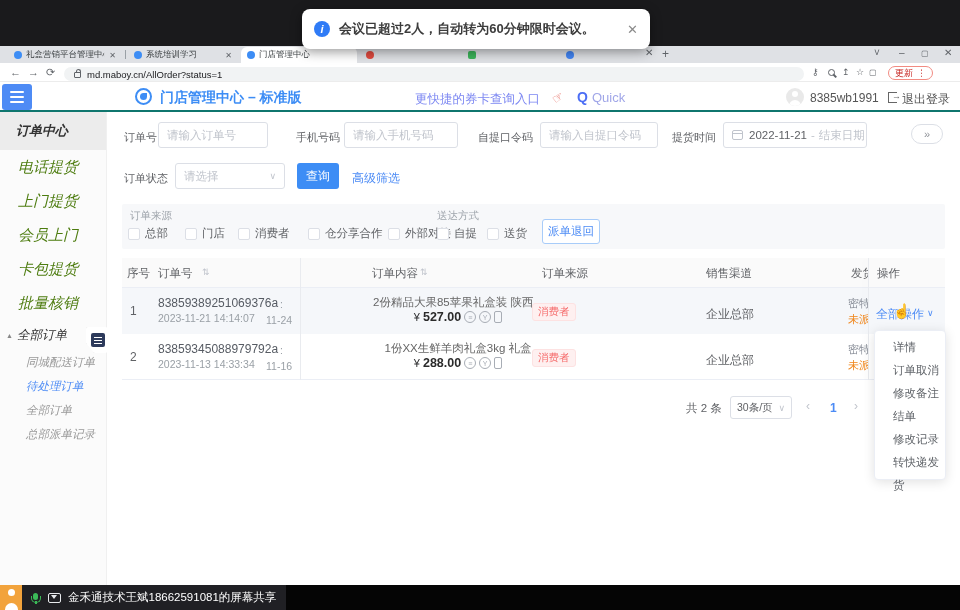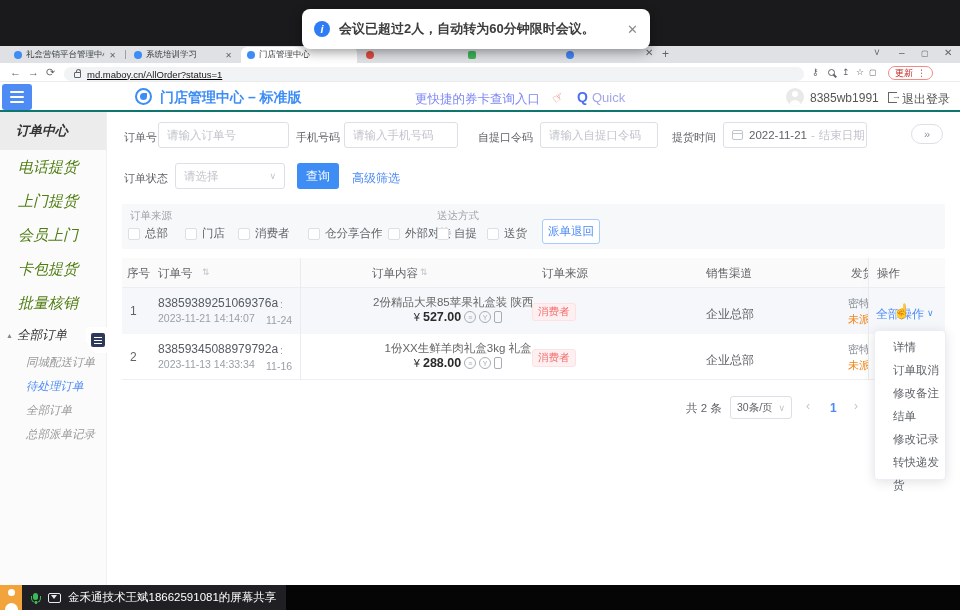--- a/index.html
+++ b/index.html
@@ -25,21 +25,21 @@
   .favicon { width:8px; height:8px; border-radius:50%; background:#3d8df5; flex:none; }
   .tab-label { white-space:nowrap; overflow:hidden; max-width:82px; }
   .tab-close { color:#5f6368; font-size:8px; margin-left:auto; }
   .tabsep { position:absolute; top:4px; width:1px; height:9px; background:#9aa0a6; }
   .winctl { position:absolute; top:1px; font-size:10px; color:#5f6368; }
 
   .addressbar { position:absolute; left:0; top:63px; width:960px; height:19px; background:#fff;
                 border-bottom:1px solid #ececec; }
   .nav-glyph { position:absolute; top:3px; font-size:11px; color:#5f6368; }
   .urlbar { position:absolute; left:64px; top:4px; width:740px; height:14px; background:#f1f3f4;
-            border-radius:7px; display:flex; align-items:center; padding:0 8px;text-decoration:underline; }
+            border-radius:7px; display:flex; align-items:center; padding:0 8px; }
   .i-lock { width:7px; height:6px; border:1px solid #5f6368; border-radius:1px; position:relative;
             margin:2px 6px 0 2px; flex:none; }
   .i-lock::before { content:""; position:absolute; left:1px; top:-4px; width:3px; height:3px;
             border:1px solid #5f6368; border-bottom:none; border-radius:3px 3px 0 0; }
   .url-text { font-size:9.5px; color:#202124; }
   .bar-ic { position:absolute; top:4px; font-size:9px; color:#5f6368; }
   .i-mag { position:absolute; top:6px; width:7px; height:7px; border:1.5px solid #5f6368; border-radius:50%; }
   .i-mag::after { content:""; position:absolute; width:4px; height:1.5px; background:#5f6368;
                   transform:rotate(45deg); right:-3px; bottom:-1px; }
   .update-pill { position:absolute; left:888px; top:3px; height:14px; border:1px solid #f28b82;
@@ -276,21 +276,21 @@
     <span class="handle-ic">
         <i></i>
         <i></i>
         <i></i>
       </span>
   </div>
 
   <div class="main"></div>
 
   <span class="flabel" style="left:124px;top:130px;">订单号</span>
-  <div class="inp" style="left:158px;top:122px;width:131px;">
+  <div class="inp" style="left:158px;top:122px;width:110px;">
     <span class="ph">请输入订单号</span>
   </div>
   <span class="flabel" style="left:296px;top:130px;">手机号码</span>
   <div class="inp" style="left:344px;top:122px;width:114px;">
     <span class="ph">请输入手机号码</span>
   </div>
   <span class="flabel" style="left:478px;top:130px;">自提口令码</span>
   <div class="inp" style="left:540px;top:122px;width:118px;">
     <span class="ph">请输入自提口令码</span>
   </div>

